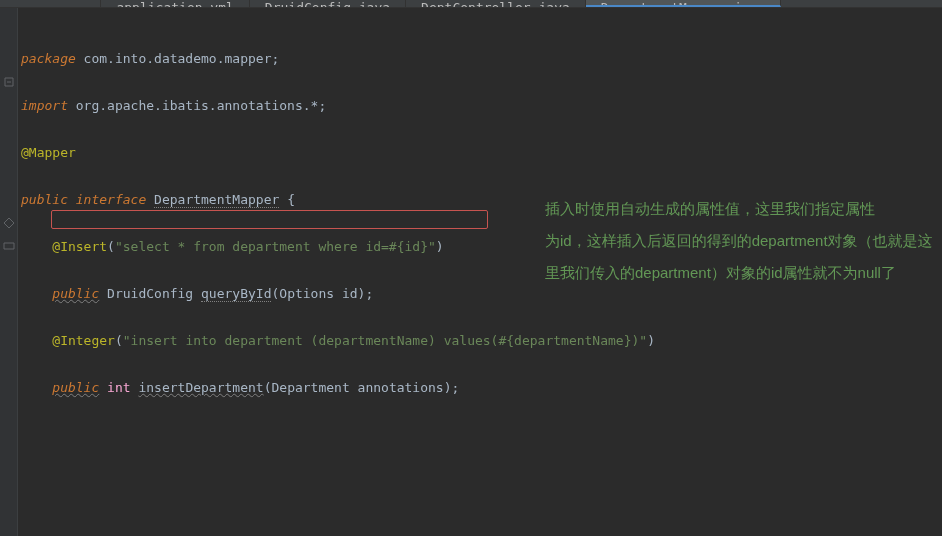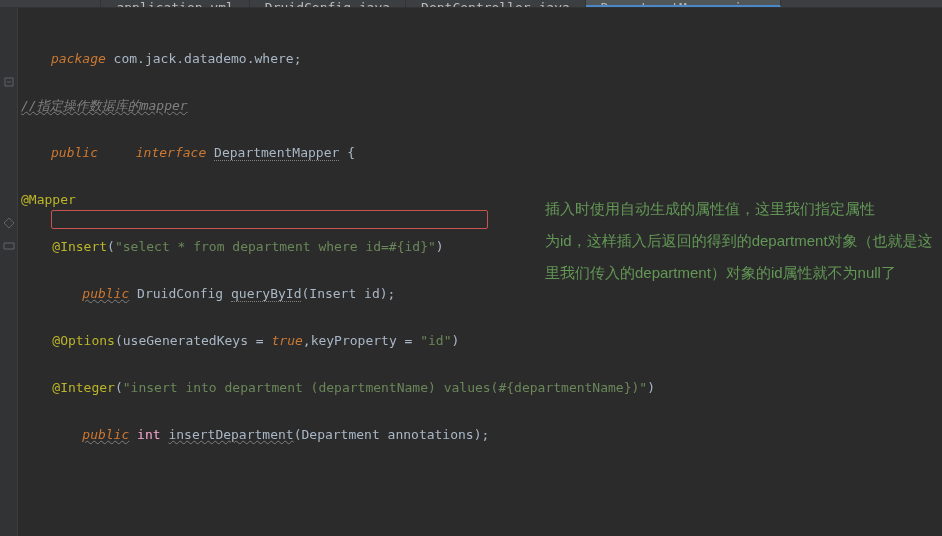--- a/index.html
+++ b/index.html
@@ -46,21 +46,21 @@
       fill: #606366;
     }
     .code-area {
       flex: 1;
       padding: 15px 0 0 3px;
       line-height: 23.5px;
       position: relative;
       white-space: pre;
     }
     .line { height: 23.5px; }
-    .kw { color: #cc7832; font-style: italic; margin-left: 30px; }
+    .kw { color: #cc7832; font-style: italic; }
     .kw2 { color: #f9a8d4; }
     .pkg { color: #a9b7c6; }
     .str { color: #6a8759; }
     .anno { color: #bbb529; }
     .comment { color: #808080; font-style: italic; }
     .ident { color: #a9b7c6; }
     .type { color: #a9b7c6; }
     .punct { color: #a9b7c6; }
     .boolv { color: #cc7832; font-style: italic; }
     .underline-wave {
@@ -125,27 +125,26 @@
         </svg>
     </div>
     <div class="gutter-line">
       <svg class="gutter-icon" viewBox="0 0 12 12">
           <path d="M1 3h10v6H1z" fill="none" stroke="#606366"></path>
         </svg>
     </div>
   </div>
 
   <div class="code-area">
-<div class="line"><span class="kw">package</span><span class="pkg"> com.jack.datademo.where</span><span class="punct">;</span></div>
-<div class="line"><span class="comment underline-wave">//指定操作数据库的mapper</span></div>
+<div class="line"><span class="kw">package</span><span class="pkg"> com.into.datademo.mapper</span><span class="punct">;</span></div>
+<div class="line"><span class="kw">import</span><span class="pkg"> org.apache.ibatis.annotations.*</span><span class="punct">;</span></div>
+<div class="line"><span class="anno">@Mapper</span></div>
 <div class="line"><span class="kw">public</span> <span class="kw">interface</span> <span class="ident underline-dotted">DepartmentMapper</span><span class="punct"> {</span></div>
-<div class="line"><span class="anno">@Mapper</span></div>
 <div class="line">    <span class="anno">@Insert</span><span class="punct">(</span><span class="str">"select * from department where id=#{id}"</span><span class="punct">)</span></div>
-<div class="line">    <span class="kw underline-wave">public</span><span class="type"> DruidConfig </span><span class="ident underline-dotted">queryById</span><span class="ident">(Insert id)</span><span class="punct">;</span></div>
-<div class="line">    <span class="anno">@Options</span><span class="punct">(</span><span class="ident">useGeneratedKeys = </span><span class="boolv">true</span><span class="punct">,</span><span class="ident">keyProperty = </span><span class="str">"id"</span><span class="punct">)</span></div>
+<div class="line">    <span class="kw underline-wave">public</span><span class="type"> DruidConfig </span><span class="ident underline-dotted">queryById</span><span class="ident">(Options id)</span><span class="punct">;</span></div>
 <div class="line">    <span class="anno">@Integer</span><span class="punct">(</span><span class="str">"insert into department (departmentName) values(#{departmentName})"</span><span class="punct">)</span></div>
 <div class="line">    <span class="kw underline-wave">public</span><span class="kw2"> int </span><span class="ident underline-wave">insertDepartment</span><span class="ident">(Department annotations)</span><span class="punct">;</span></div>
 
 
 
 
 
 
     <div class="highlight-box"></div>
 

